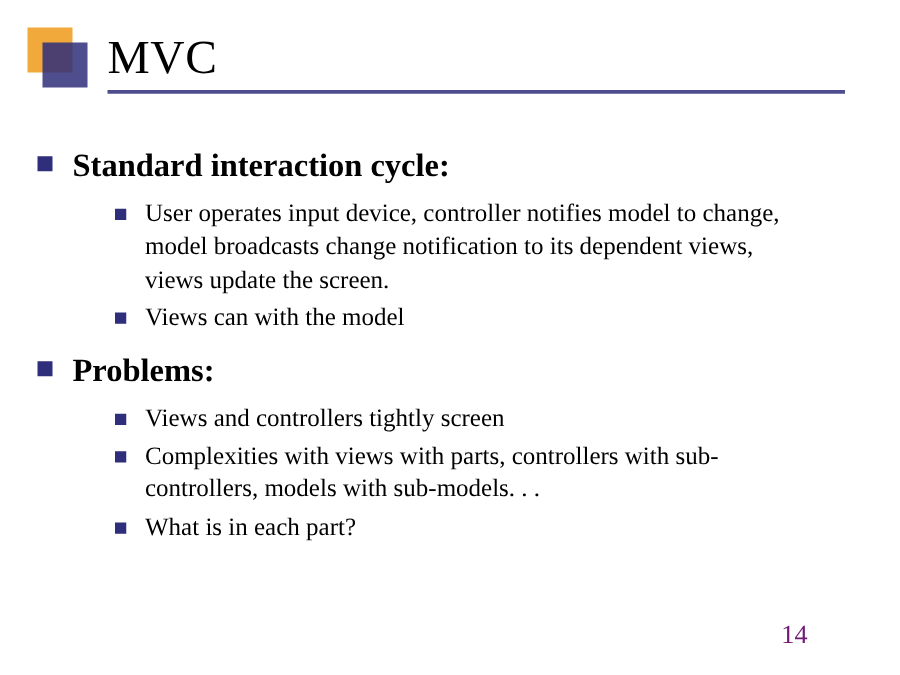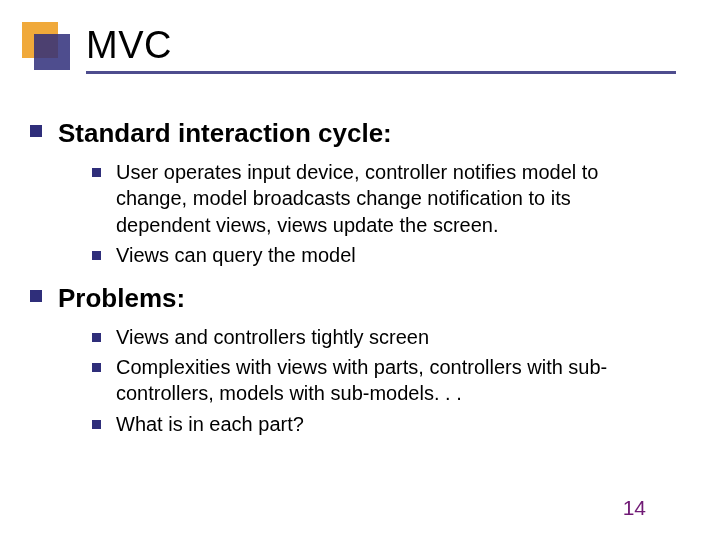--- a/index.html
+++ b/index.html
@@ -10,20 +10,21 @@
     background: #fff;
     font-family: Verdana, Geneva, sans-serif;
     color: #000;
     overflow: hidden;
   }
   .slide {
     position: relative;
     width: 672px;
     height: 540px;
     box-sizing: border-box;
+    font-family: Liberation Serif, serif;
   }
   .logo {
     position: absolute;
     top: 22px;
     left: 22px;
     width: 56px;
     height: 48px;
   }
   .logo .orange {
     position: absolute;
@@ -128,21 +129,21 @@
   <div class="content">
 
     <div class="lvl1">
       <span>Standard interaction cycle:</span>
     </div>
     <div class="sub">
       <div class="lvl2">
         <span>User operates input device, controller notifies model to change, model broadcasts change notification to its dependent views, views update the screen.</span>
       </div>
       <div class="lvl2">
-        <span>Views can query the model</span>
+        <span>Views can with the model</span>
       </div>
     </div>
 
     <div class="lvl1">
       <span>Problems:</span>
     </div>
     <div class="sub">
       <div class="lvl2">
         <span>Views and controllers tightly screen</span>
       </div>

